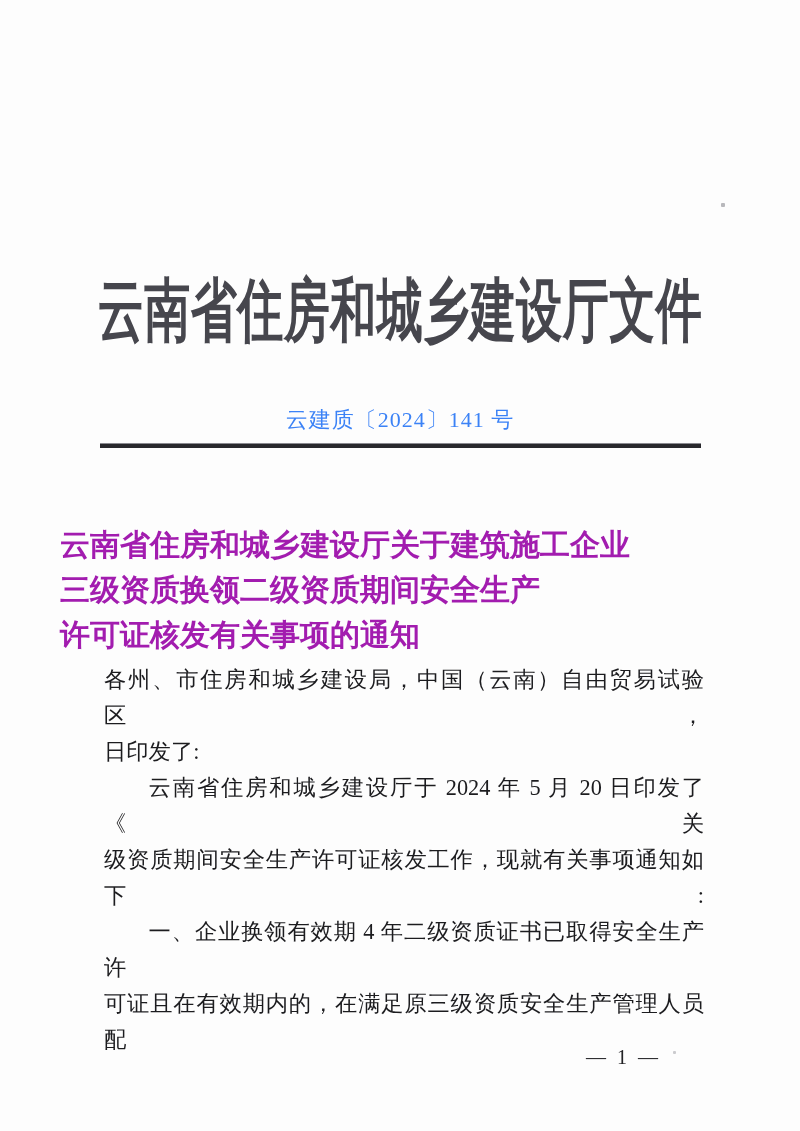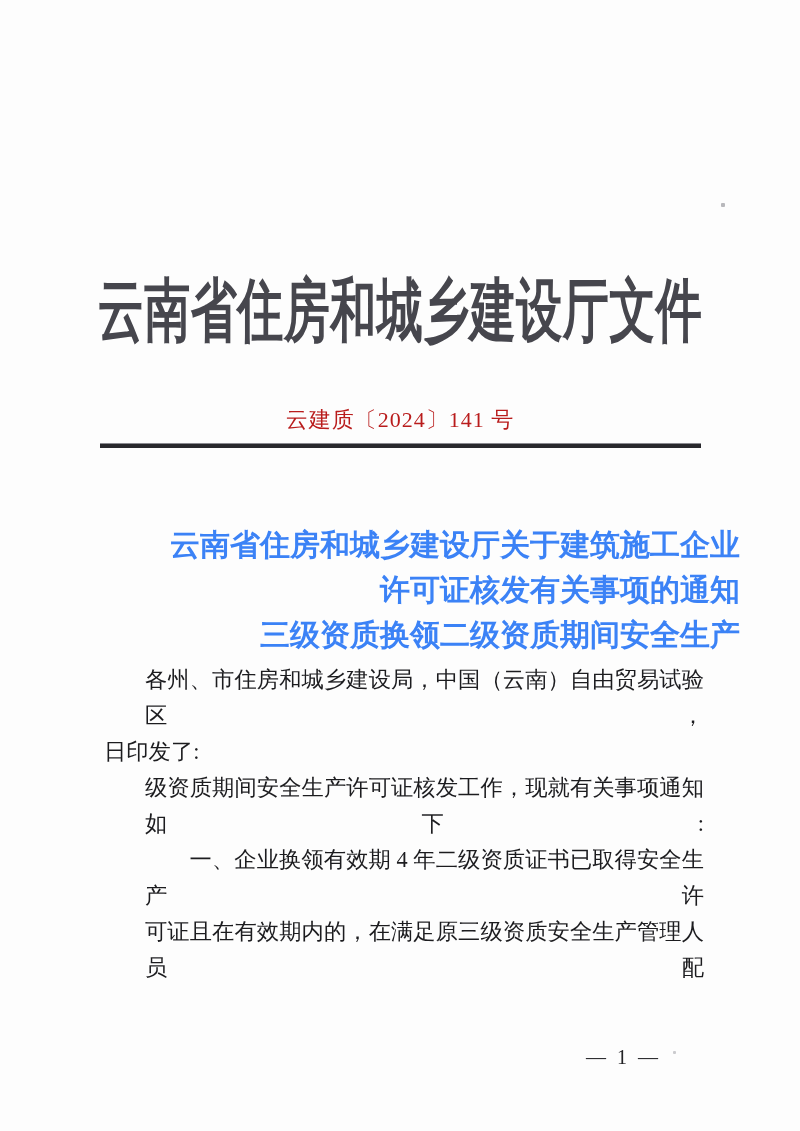--- a/index.html
+++ b/index.html
@@ -32,60 +32,59 @@
     white-space: nowrap;
   }
   .doc-number {
     position: absolute;
     top: 405px;
     left: 0;
     width: 800px;
     text-align: center;
     font-size: 22px;
     letter-spacing: 1px;
-    color: #b91c1c;
+    color: #3b82f6;
     white-space: nowrap;
   }
   .rule {
     position: absolute;
     top: 443px;
     left: 100px;
     width: 601px;
     height: 4px;
     background: #28282c;
     border-top: 1px solid #8a8a90;
   }
   .doc-title {
     position: absolute;
     top: 522px;
     left: 60px;
     width: 680px;
-    text-align: right;
+    text-align: left;
     font-size: 30px;
     font-weight: 700;
     line-height: 45px;
-    color: #3b82f6;
+    color: #a21caf;
   }
   .doc-title .title-line { white-space: nowrap; }
   .body-text {
     position: absolute;
     top: 662px;
     left: 104px;
     width: 600px;
     font-size: 22.3px;
     line-height: 36px;
     color: #1c1c1f;
   }
   .line {
     text-align: justify;
   }
   .line.fill {
     text-align: justify;
     text-align-last: justify;
-    margin-left: 41px;
   }
   .line.indent {
     text-indent: 2em;
   }
   .page-number {
     position: absolute;
     top: 1046px;
     left: 586px;
     font-size: 20px;
     letter-spacing: 3px;
@@ -107,27 +106,28 @@
 <div class="page">
 
   <div class="masthead">云南省住房和城乡建设厅文件</div>
 
   <div class="doc-number">云建质〔2024〕141 号</div>
 
   <div class="rule"></div>
 
   <div class="doc-title">
     <div class="title-line">云南省住房和城乡建设厅关于建筑施工企业</div>
+    <div class="title-line">三级资质换领二级资质期间安全生产</div>
     <div class="title-line">许可证核发有关事项的通知</div>
-    <div class="title-line">三级资质换领二级资质期间安全生产</div>
   </div>
 
   <div class="body-text">
     <div class="line fill">各州、市住房和城乡建设局，中国（云南）自由贸易试验区，</div>
     <div class="line">日印发了:</div>
+    <div class="line indent fill">云南省住房和城乡建设厅于 2024 年 5 月 20 日印发了《关</div>
     <div class="line fill">级资质期间安全生产许可证核发工作，现就有关事项通知如下:</div>
     <div class="line indent fill">一、企业换领有效期 4 年二级资质证书已取得安全生产许</div>
     <div class="line fill">可证且在有效期内的，在满足原三级资质安全生产管理人员配</div>
 
   </div>
 
   <div class="page-number">— 1 —</div>
 
   <div class="speck speck-1"></div>
   <div class="speck speck-2"></div>

